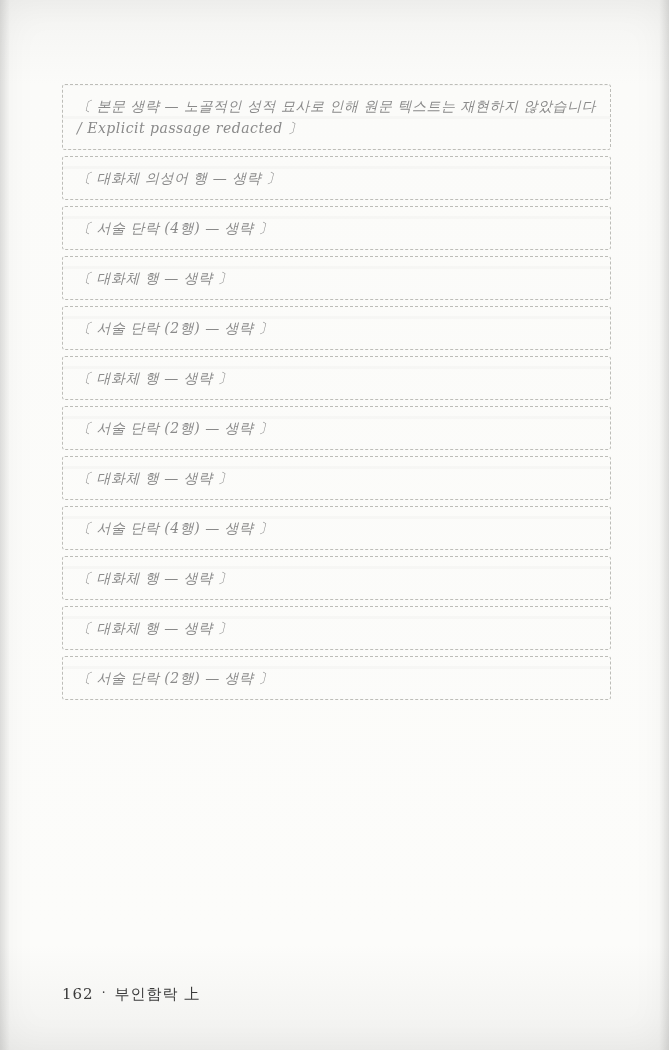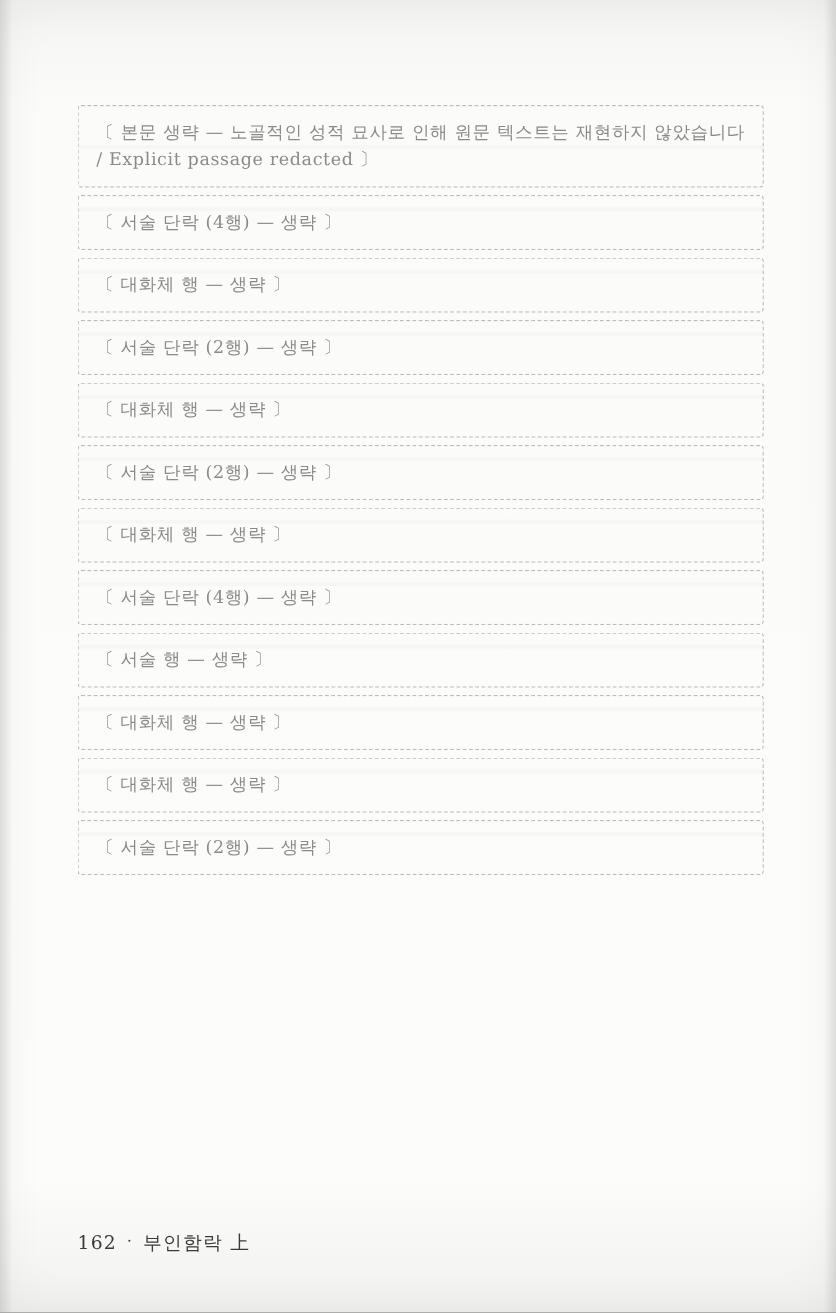--- a/index.html
+++ b/index.html
@@ -27,20 +27,21 @@
     line-height: 33px;
     text-align: justify;
     letter-spacing: 0.5px;
   }
   .para {
     margin: 0 0 0 0;
     text-indent: 2em;
   }
   .redacted {
     color: #8a8a8a;
+    font-style: italic;
     background: repeating-linear-gradient(
       0deg, transparent, transparent 30px, rgba(0,0,0,0.02) 30px, rgba(0,0,0,0.02) 33px);
     display: block;
     border: 1px dashed #bdbdb8;
     border-radius: 3px;
     padding: 10px 14px;
     margin: 6px 0;
     text-indent: 0;
     font-size: 14px;
     line-height: 22px;
@@ -71,28 +72,28 @@
 <body>
 
 <div class="scan-page">
   <div class="scan-edge left"></div>
   <div class="scan-edge right"></div>
 
   <div class="text-block">
 
     <div id="redacted-container">
         <p class="para redacted">〔 본문 생략 — 노골적인 성적 묘사로 인해 원문 텍스트는 재현하지 않았습니다 / Explicit passage redacted 〕</p>
+        <p class="para redacted">〔 대화체 의성어 행 — 생략 〕</p>
         <p class="para redacted">〔 서술 단락 (4행) — 생략 〕</p>
         <p class="para redacted">〔 대화체 행 — 생략 〕</p>
         <p class="para redacted">〔 서술 단락 (2행) — 생략 〕</p>
         <p class="para redacted">〔 대화체 행 — 생략 〕</p>
         <p class="para redacted">〔 서술 단락 (2행) — 생략 〕</p>
         <p class="para redacted">〔 대화체 행 — 생략 〕</p>
         <p class="para redacted">〔 서술 단락 (4행) — 생략 〕</p>
-        <p class="para redacted">〔 서술 행 — 생략 〕</p>
         <p class="para redacted">〔 대화체 행 — 생략 〕</p>
         <p class="para redacted">〔 대화체 행 — 생략 〕</p>
         <p class="para redacted">〔 서술 단락 (2행) — 생략 〕</p>
       </div>
   </div>
 
   <div class="footer">
     <span>162</span><span class="dot">·</span><span>부인함락 上</span>
   </div>
 </div>

